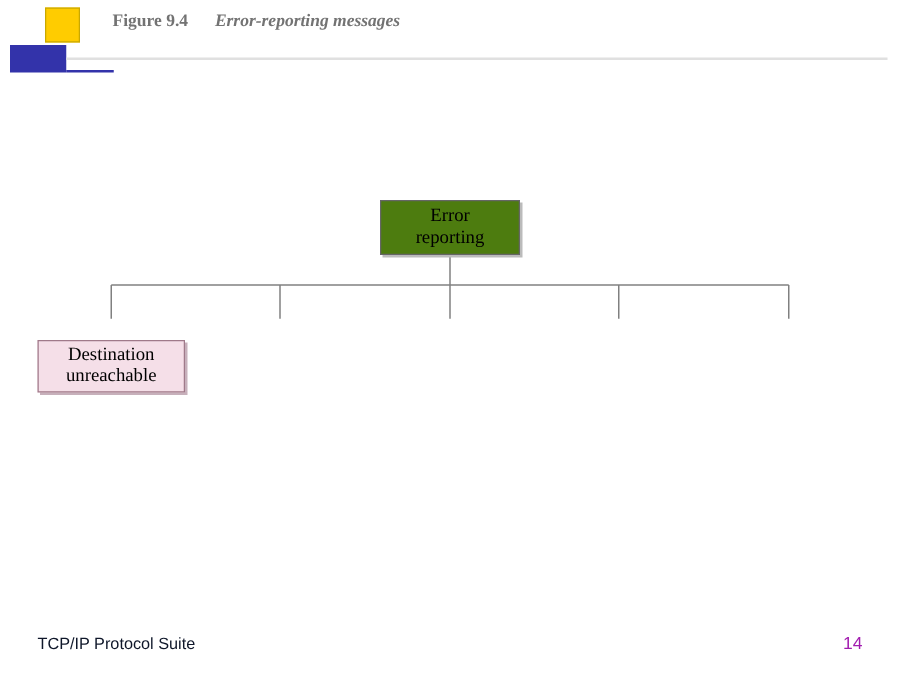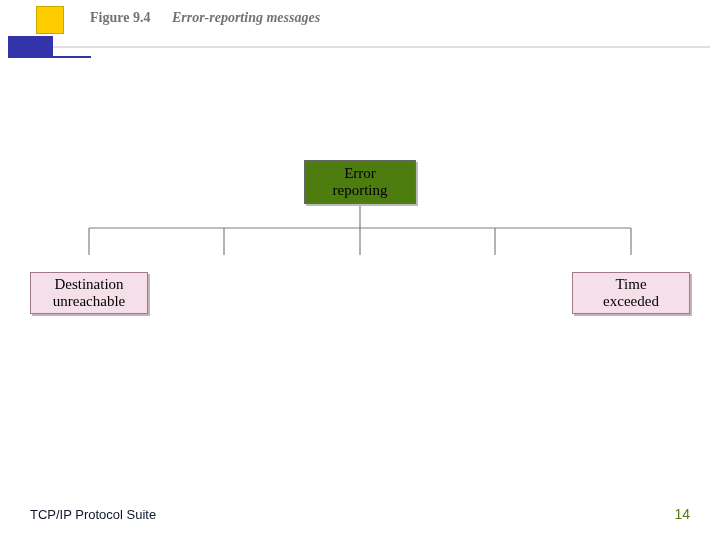--- a/index.html
+++ b/index.html
@@ -123,21 +123,21 @@
     font-family: Arial, Helvetica, sans-serif;
     font-size: 13px;
     color: #0f172a;
   }
   .footer-right {
     position: absolute;
     bottom: 18px;
     right: 30px;
     font-family: Arial, Helvetica, sans-serif;
     font-size: 14px;
-    color: #4d7c0f;
+    color: #a21caf;
   }
 </style>
 </head>
 <body>
 
 <div class="slide-decor">
   <div class="square"></div>
   <div class="blue-bar"></div>
   <div class="grey-line"></div>
   <div class="blue-line"></div>
@@ -163,20 +163,17 @@
   </svg>
 
   <div class="root-box">
     <span>Error<br>reporting</span>
   </div>
 
   <div class="children">
     <div class="child-box">
       <span>Destination<br>unreachable</span>
     </div>
-    <div class="child-box">
-      <span>Time<br>exceeded</span>
-    </div>
   </div>
 </div>
 
 <div class="footer-left">TCP/IP Protocol Suite</div>
 <div class="footer-right">14</div>
 
 </body></html>

